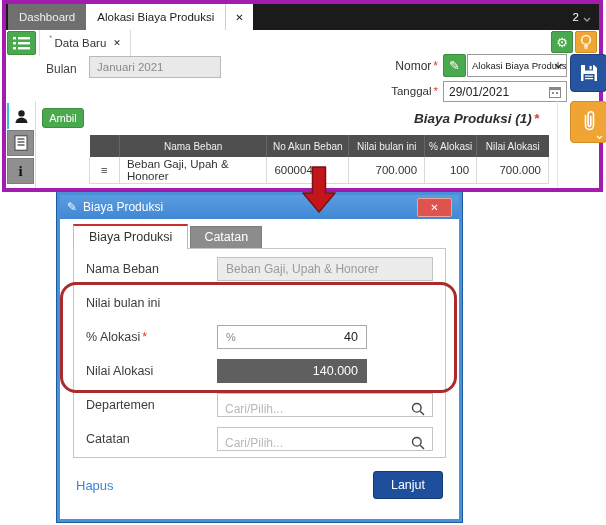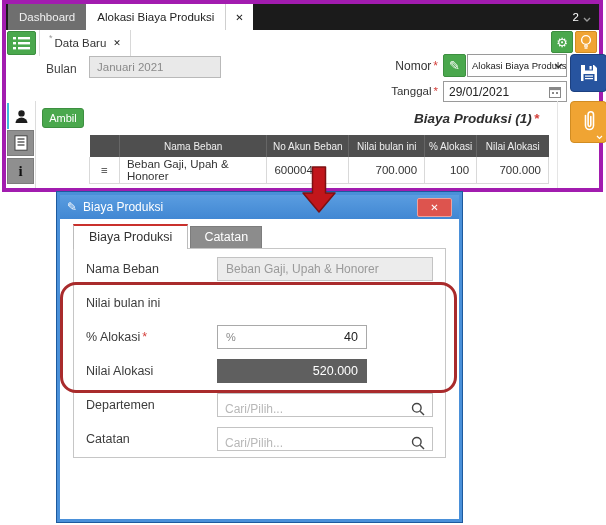--- a/index.html
+++ b/index.html
@@ -315,21 +315,21 @@
           <span class="flabel">
             <span>% Alokasi</span><span class="req">*</span>
           </span>
           <div class="fld-pct">
             <span class="pct-prefix">%</span>
             <span class="pct-value">40</span>
           </div>
         </div>
         <div class="frow">
           <span class="flabel">Nilai Alokasi</span>
-          <div class="fld-dark">520.000</div>
+          <div class="fld-dark">140.000</div>
         </div>
         <div class="frow">
           <span class="flabel">Departemen</span>
           <div class="fld-search">
             <span class="placeholder">Cari/Pilih...</span>
             <svg width="14" height="14" viewBox="0 0 14 14">
               <circle cx="5.8" cy="5.8" r="4.3" fill="none" stroke="#444" stroke-width="1.4"></circle>
               <line x1="9.2" y1="9.2" x2="13" y2="13" stroke="#444" stroke-width="1.4"></line>
             </svg>
           </div>
@@ -338,20 +338,24 @@
           <span class="flabel">Catatan</span>
           <div class="fld-search">
             <span class="placeholder">Cari/Pilih...</span>
             <svg width="14" height="14" viewBox="0 0 14 14">
               <circle cx="5.8" cy="5.8" r="4.3" fill="none" stroke="#444" stroke-width="1.4"></circle>
               <line x1="9.2" y1="9.2" x2="13" y2="13" stroke="#444" stroke-width="1.4"></line>
             </svg>
           </div>
         </div>
       </div>
+      <div class="modal-footer">
+        <span class="hapus-link">Hapus</span>
+        <button class="lanjut-btn">Lanjut</button>
+      </div>
     </div>
   </div>
 
   <div class="highlight-oval"></div>
   <svg class="red-arrow" width="48" height="52" viewBox="0 0 48 52">
     <polygon points="15.5,3 28.5,3 28.5,29 38,29 22,48 6,29 15.5,29" fill="#c2161b" stroke="#7c1012" stroke-width="1.5" stroke-linejoin="round"></polygon>
   </svg>
 
 </div>
 

